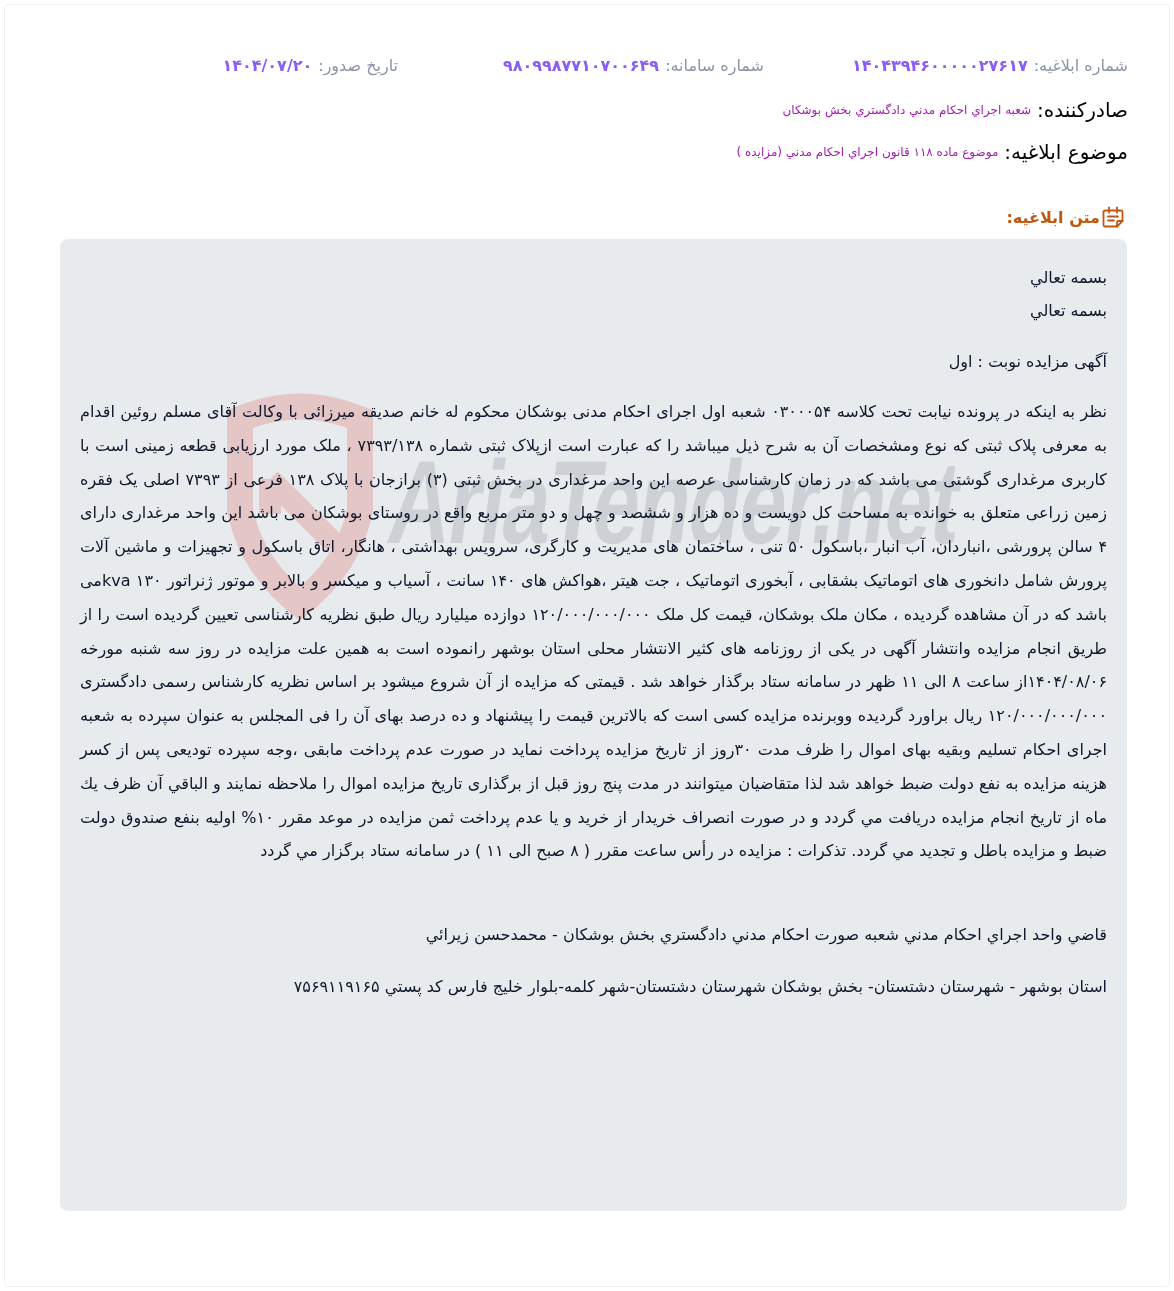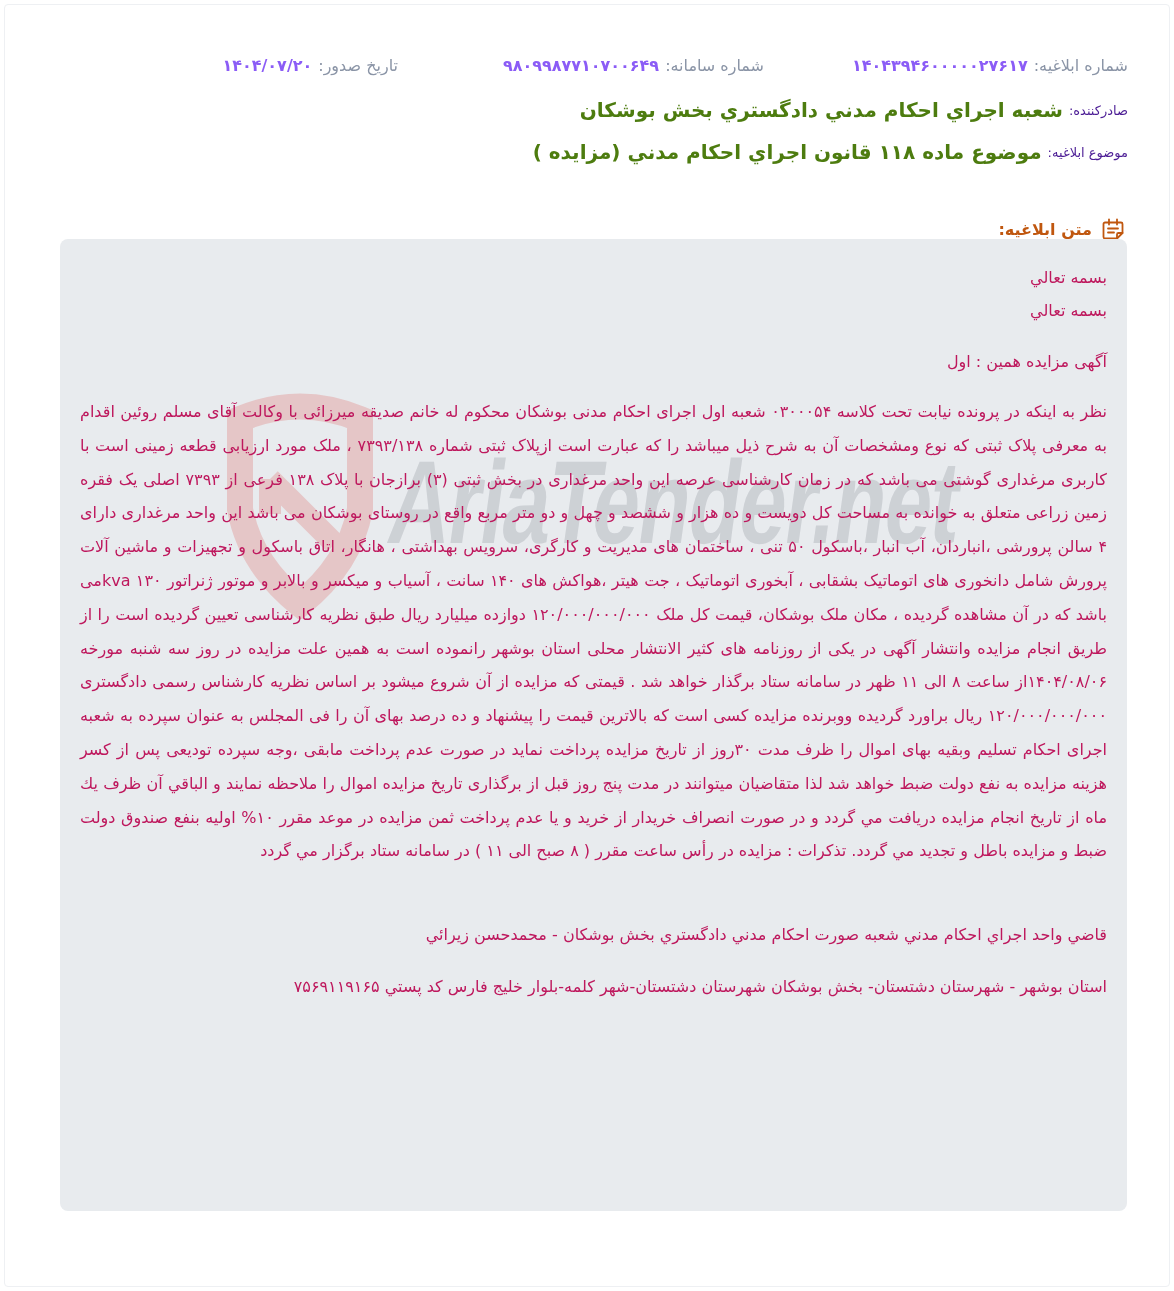--- a/index.html
+++ b/index.html
@@ -51,30 +51,29 @@
     .info-line {
       position: absolute;
       right: 46px;
       display: flex;
       align-items: center;
       gap: 6px;
       white-space: nowrap;
     }
     .info-line.issuer { top: 98px; }
     .info-line.subject { top: 140px; }
-    .info-label { color: #4c1d95; font-size: 13px; }
-    .info-value { color: #4d7c0f; font-weight: bold; font-size: 20px; }
+    .info-label { color: #000000; font-size: 20px; }
+    .info-value { color: #a21caf; font-weight: normal; font-size: 12px; }
 
     .section-title {
       position: absolute;
-      top: 216px;
+      top: 204px;
       right: 48px;
       display: flex;
       align-items: center;
-      gap: 8px;
       color: #c0570f;
       font-weight: bold;
       font-size: 16px;
     }
     .section-title .icon { width: 26px; height: 26px; display: inline-flex; }
 
     .body-box {
       position: absolute;
       top: 239px;
       left: 60px;
@@ -105,21 +104,21 @@
       color: #b8bcc2;
       transform: skewX(-8deg) scaleX(0.72);
       transform-origin: left top;
       direction: ltr;
       white-space: nowrap;
       letter-spacing: -2px;
     }
     .body-text {
       position: relative;
       z-index: 2;
-      color: #be185d;
+      color: #0f172a;
       font-size: 16px;
       line-height: 34px;
       text-align: justify;
     }
     .body-text p { margin: 0; }
     .greeting { line-height: 33px; }
     .round { margin-top: 18px !important; }
     .main-para { margin-top: 16px !important; line-height: 33.8px !important; }
     .sig1 { margin-top: 126px !important; }
     .sig2 { margin-top: 50px !important; }
@@ -176,19 +175,19 @@
         <path d="M40 30 Q100 5 160 30 L160 120 Q150 175 100 215 Q50 175 40 120 Z" fill="none" stroke="#e3a9a9" stroke-width="26"></path>
         <path d="M70 90 L135 155" stroke="#e3a9a9" stroke-width="22" fill="none"></path>
         <path d="M70 90 L70 125" stroke="#e3a9a9" stroke-width="22" fill="none"></path>
       </svg>
       <div class="wm-text">AriaTender.net</div>
     </div>
 
     <div class="body-text">
       <p class="greeting">بسمه تعالي</p>
       <p class="greeting">بسمه تعالي</p>
-      <p class="round">آگهی مزایده همین : اول</p>
+      <p class="round">آگهی مزایده نوبت : اول</p>
       <p class="main-para">نظر به اینکه در پرونده نیابت تحت کلاسه ۰۳۰۰۰۵۴ شعبه اول اجرای احکام مدنی بوشکان محکوم له خانم صدیقه میرزائی با وکالت آقای مسلم روئین اقدام به معرفی پلاک ثبتی که نوع ومشخصات آن به شرح ذیل میباشد را که عبارت است ازپلاک ثبتی شماره ۷۳۹۳/۱۳۸ ، ملک مورد ارزیابی قطعه زمینی است با کاربری مرغداری گوشتی می باشد که در زمان کارشناسی عرصه این واحد مرغداری در بخش ثبتی (۳) برازجان با پلاک ۱۳۸ فرعی از ۷۳۹۳ اصلی یک فقره زمین زراعی متعلق به خوانده به مساحت کل دویست و ده هزار و ششصد و چهل و دو متر مربع واقع در روستای بوشکان می باشد این واحد مرغداری دارای ۴ سالن پرورشی ،انباردان، آب انبار ،باسکول ۵۰ تنی ، ساختمان های مدیریت و کارگری، سرویس بهداشتی ، هانگار، اتاق باسکول و تجهیزات و ماشین آلات پرورش شامل دانخوری های اتوماتیک بشقابی ، آبخوری اتوماتیک ، جت هیتر ،هواکش های ۱۴۰ سانت ، آسیاب و میکسر و بالابر و موتور ژنراتور ۱۳۰ kvaمی باشد که در آن مشاهده گردیده ، مکان ملک بوشکان، قیمت کل ملک ۱۲۰/۰۰۰/۰۰۰/۰۰۰ دوازده میلیارد ریال طبق نظریه کارشناسی تعیین گردیده است را از طریق انجام مزایده وانتشار آگهی در یکی از روزنامه های کثیر الانتشار محلی استان بوشهر رانموده است به همین علت مزایده در روز سه شنبه مورخه ۱۴۰۴/۰۸/۰۶از ساعت ۸ الی ۱۱ ظهر در سامانه ستاد برگذار خواهد شد . قیمتی  که مزایده از آن شروع میشود بر اساس نظریه کارشناس رسمی دادگستری  ۱۲۰/۰۰۰/۰۰۰/۰۰۰  ریال  براورد گردیده ووبرنده مزایده کسی است که بالاترین قیمت را پیشنهاد و ده درصد بهای آن را فی المجلس به عنوان سپرده به شعبه اجرای احکام تسلیم وبقیه بهای اموال را ظرف مدت ۳۰روز از تاریخ مزایده پرداخت نماید در صورت عدم پرداخت مابقی ،وجه سپرده تودیعی پس از کسر هزینه مزایده به نفع دولت ضبط خواهد شد لذا متقاضیان میتوانند در مدت پنج روز قبل از برگذاری تاریخ مزایده اموال را ملاحظه نمايند و الباقي آن ظرف يك ماه از تاريخ انجام مزايده دريافت مي گردد و در صورت انصراف خريدار از خريد و يا عدم پرداخت ثمن مزايده در موعد مقرر ۱۰% اوليه بنفع صندوق دولت ضبط و مزايده باطل و تجديد مي گردد. تذكرات : مزايده در رأس ساعت مقرر ( ۸ صبح الی ۱۱ ) در سامانه ستاد برگزار مي گردد</p>
       <p class="sig2">قاضي واحد اجراي احكام مدني شعبه صورت احكام مدني دادگستري بخش بوشكان - محمدحسن زيرائي</p>
       <p class="sig3">استان بوشهر - شهرستان دشتستان- بخش بوشكان شهرستان دشتستان-شهر كلمه-بلوار خليج فارس كد پستي ۷۵۶۹۱۱۹۱۶۵</p>
     </div>
   </div>
 </div>
 
 </body></html>

